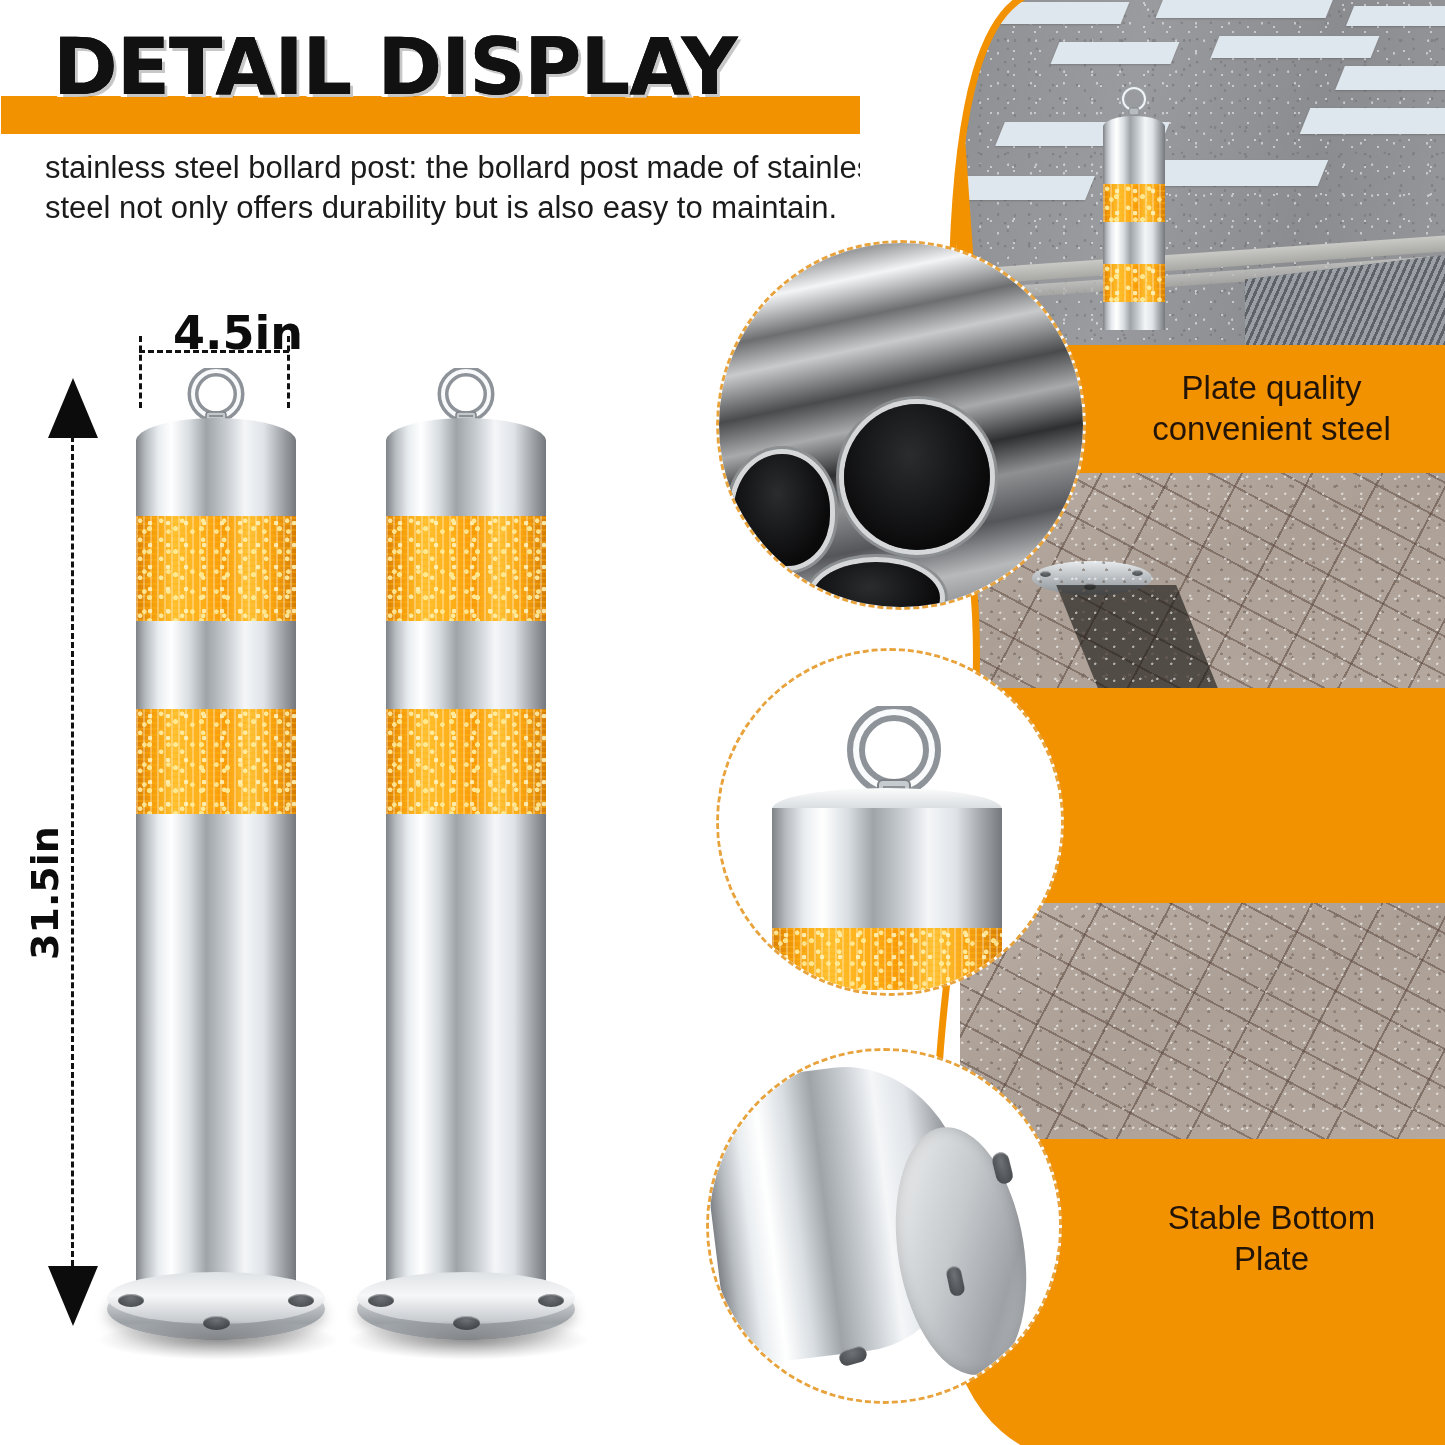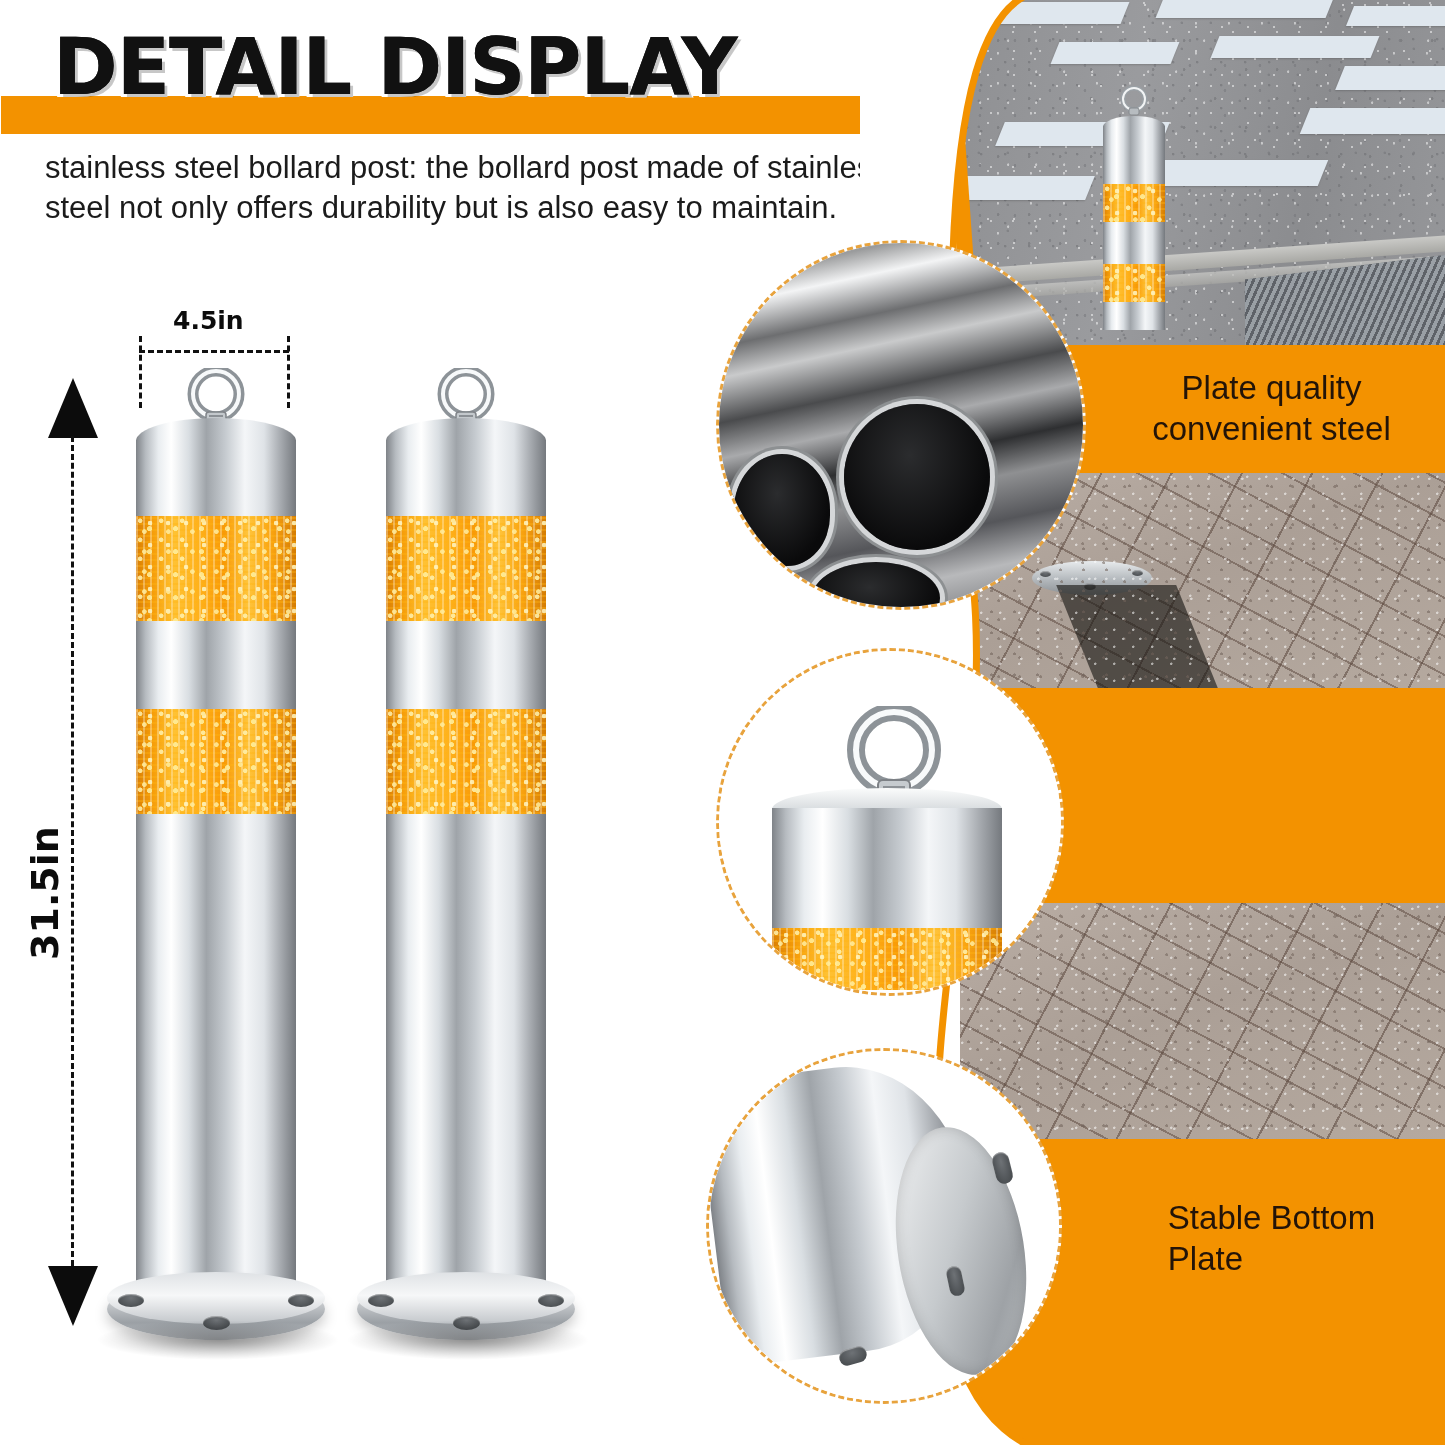--- a/index.html
+++ b/index.html
@@ -75,21 +75,21 @@
      white-space:nowrap; text-shadow:3px 3px 0 rgba(0,0,0,.22); }
 
   .desc { position:absolute; left:44px; top:148px; width:860px;
      font-size:31px; line-height:1.28; color:#1b1b1b; }
 
   
   .dim-h-line { position:absolute; border-top:3px dashed #111; }
   .dim-v-line { position:absolute; border-left:3px dashed #111; }
   .dim-tick   { position:absolute; border-left:3px dashed #111; }
   .dim-label-w { position:absolute; font-family:"DejaVu Sans", sans-serif;
-     font-weight:bold; font-size:25px; color:#0c0c0c; }
+     font-weight:bold; font-size:46px; color:#0c0c0c; }
   .dim-label-h { position:absolute; font-family:"DejaVu Sans", sans-serif;
      font-weight:bold; font-size:38px; color:#0c0c0c;
      transform:rotate(-90deg); transform-origin:left top; white-space:nowrap; }
   .arrow-up { position:absolute; width:0; height:0;
      border-left:25px solid transparent; border-right:25px solid transparent;
      border-bottom:60px solid #0c0c0c; }
   .arrow-dn { position:absolute; width:0; height:0;
      border-left:25px solid transparent; border-right:25px solid transparent;
      border-top:60px solid #0c0c0c; }
 
@@ -326,19 +326,19 @@
 
   <div class="callout" style="left:1098px; top:345px; width:347px; height:128px; justify-content:center;">
     <div class="ctext" style="text-align:center;">
       <div>Plate quality</div>
       <div>convenient steel</div>
     </div>
   </div>
 
 
   <div class="callout" style="left:1098px; top:1139px; width:347px; height:200px; justify-content:center;">
-    <div class="ctext" style="">
+    <div class="ctext" style="text-align:center;">
       <div>Stable Bottom</div>
       <div>Plate</div>
     </div>
   </div>
 
 </div>
 
 </body></html>

